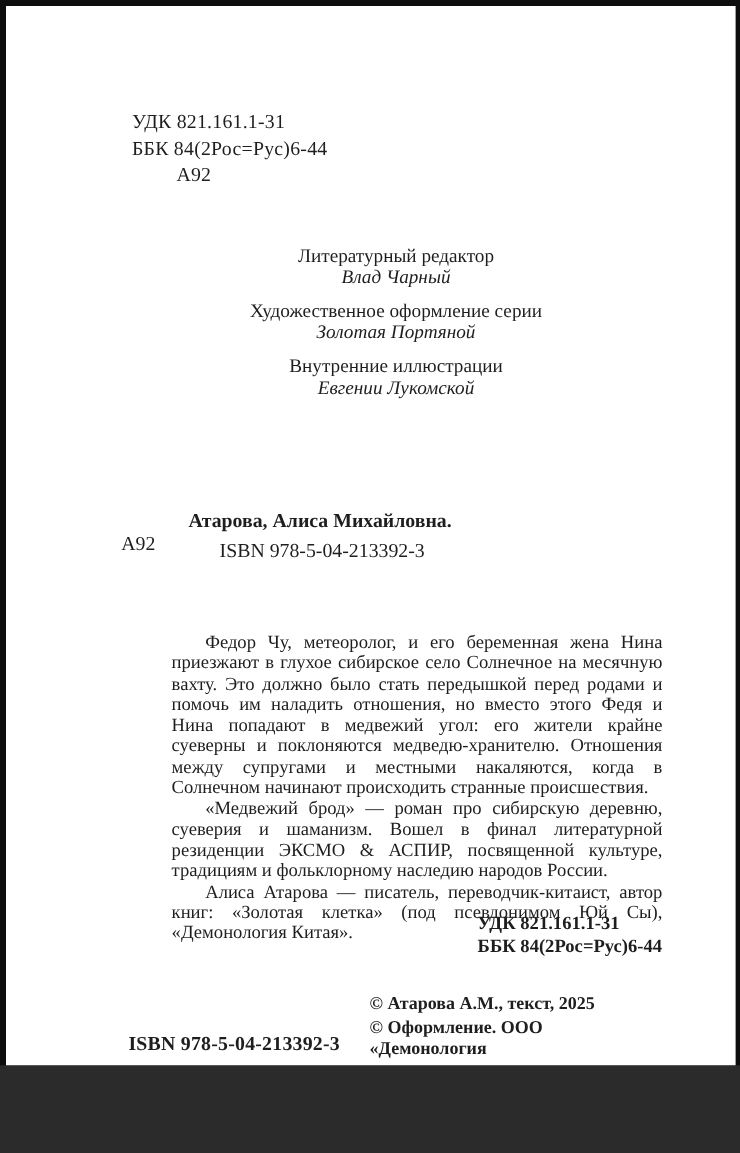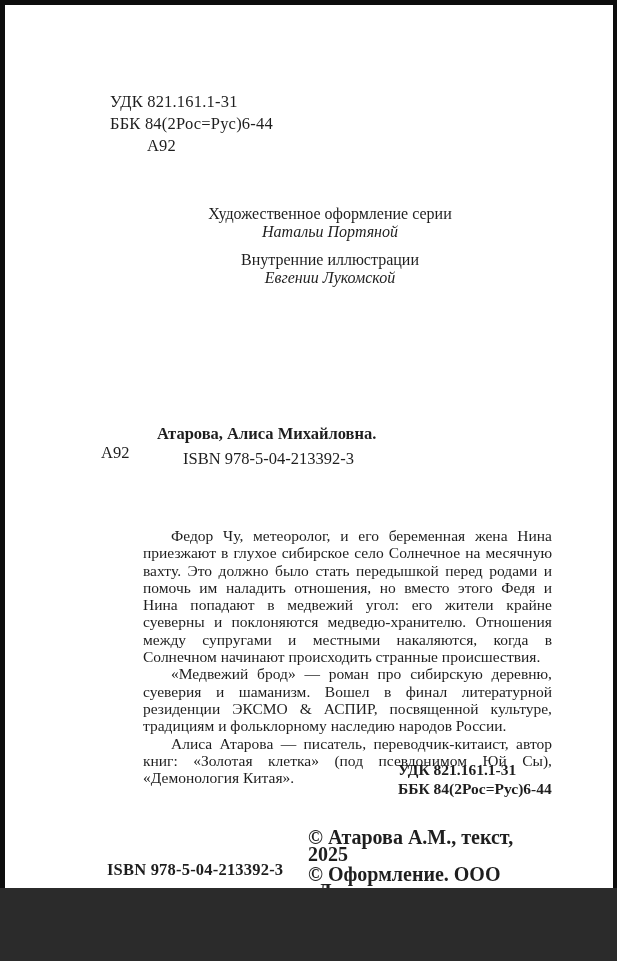--- a/index.html
+++ b/index.html
@@ -28,43 +28,47 @@
   .margin-code{left:96px;top:438px;font-size:16.5px;}
 
   
   .annotation{left:138px;top:522px;width:409px;font-size:15.5px;line-height:17.3px;}
   .annotation p{margin:0;text-indent:28px;}
 
   
   .bottom-codes{left:393px;top:756px;font-size:15.5px;line-height:18.5px;font-weight:bold;}
 
   
-  .copyright{left:303px;top:824px;width:215px;font-size:20px;line-height:17px;font-weight:bold;}
+  .copyright{left:303px;top:824px;width:215px;font-size:15px;line-height:17px;font-weight:bold;}
   .copyright .entry1{margin-bottom:3px;}
   .copyright .cont{padding-left:37px;}
 
   
   .footer-isbn{left:102px;top:855px;font-size:16.5px;font-weight:bold;letter-spacing:.2px;}
 </style>
 </head>
 <body>
 
 <div class="stage">
   <div class="page">
 
     <div class="abs top-codes">
       <div>УДК 821.161.1-31</div>
       <div>ББК 84(2Рос=Рус)6-44</div>
       <div class="code3">А92</div>
     </div>
 
     <div class="abs credits center">
       <div class="credit-pair">
+        <div>Литературный редактор</div>
+        <div class="italic">Влад Чарный</div>
+      </div>
+      <div class="credit-pair">
         <div>Художественное оформление серии</div>
-        <div class="italic">Натальи Портяной</div>
+        <div class="italic">Золотая Портяной</div>
       </div>
       <div class="credit-pair">
         <div>Внутренние иллюстрации</div>
         <div class="italic">Евгении Лукомской</div>
       </div>
     </div>
 
     <div class="abs margin-code">А92</div>
     <div class="abs card">
       <div class="bold card-author">Атарова, Алиса Михайловна.</div>

